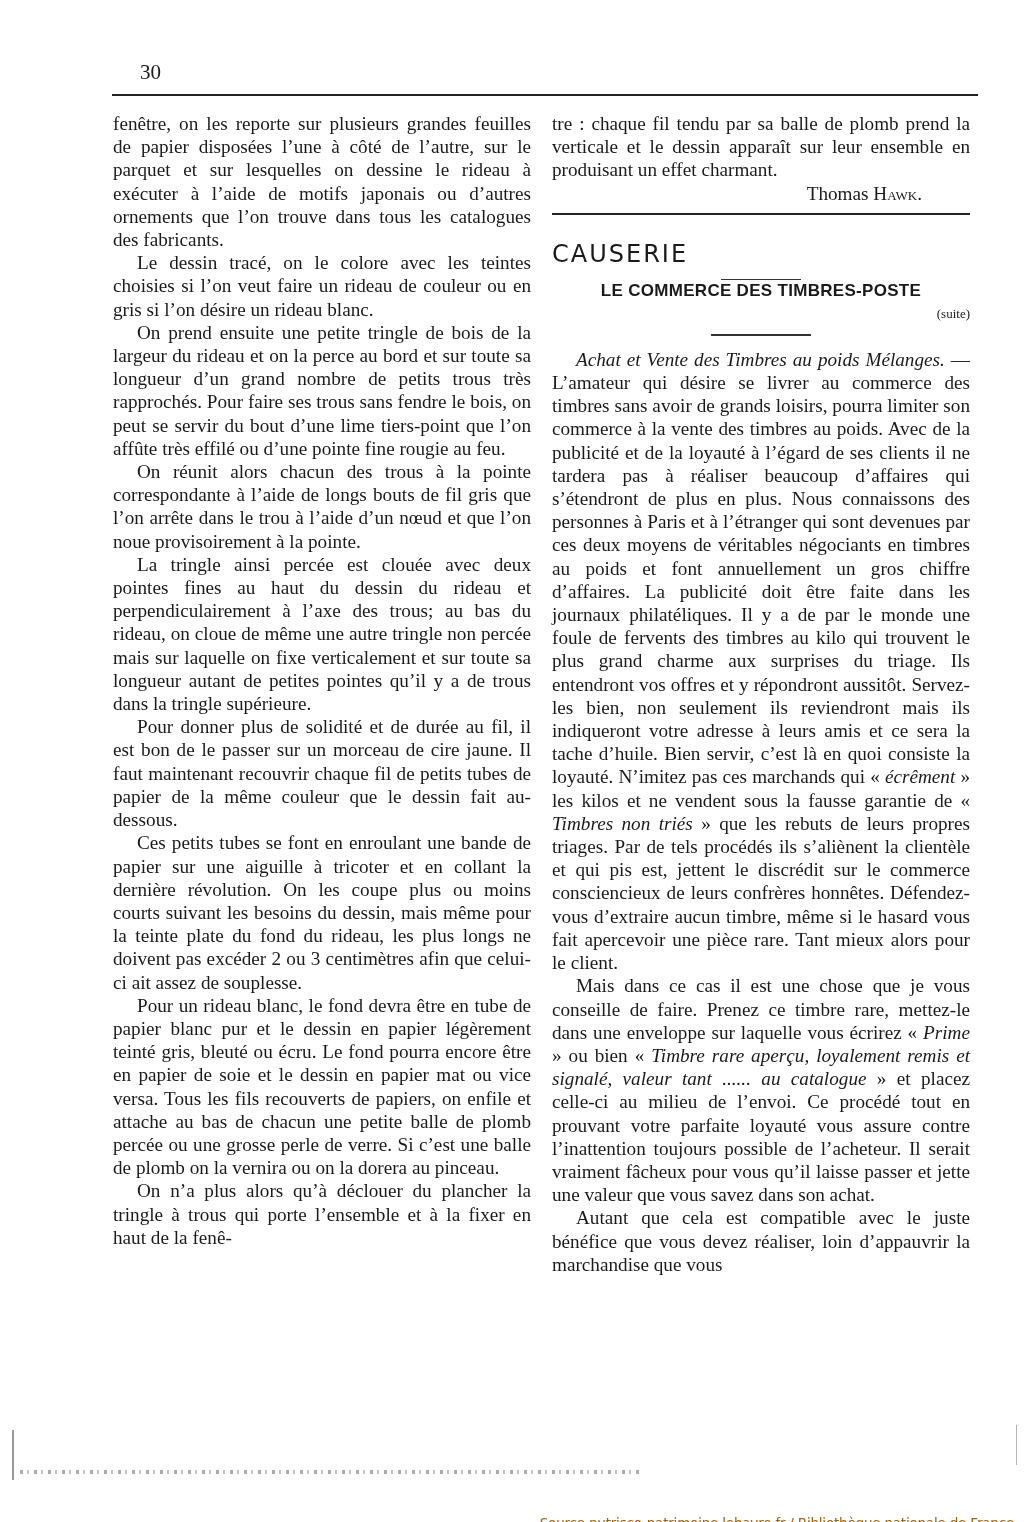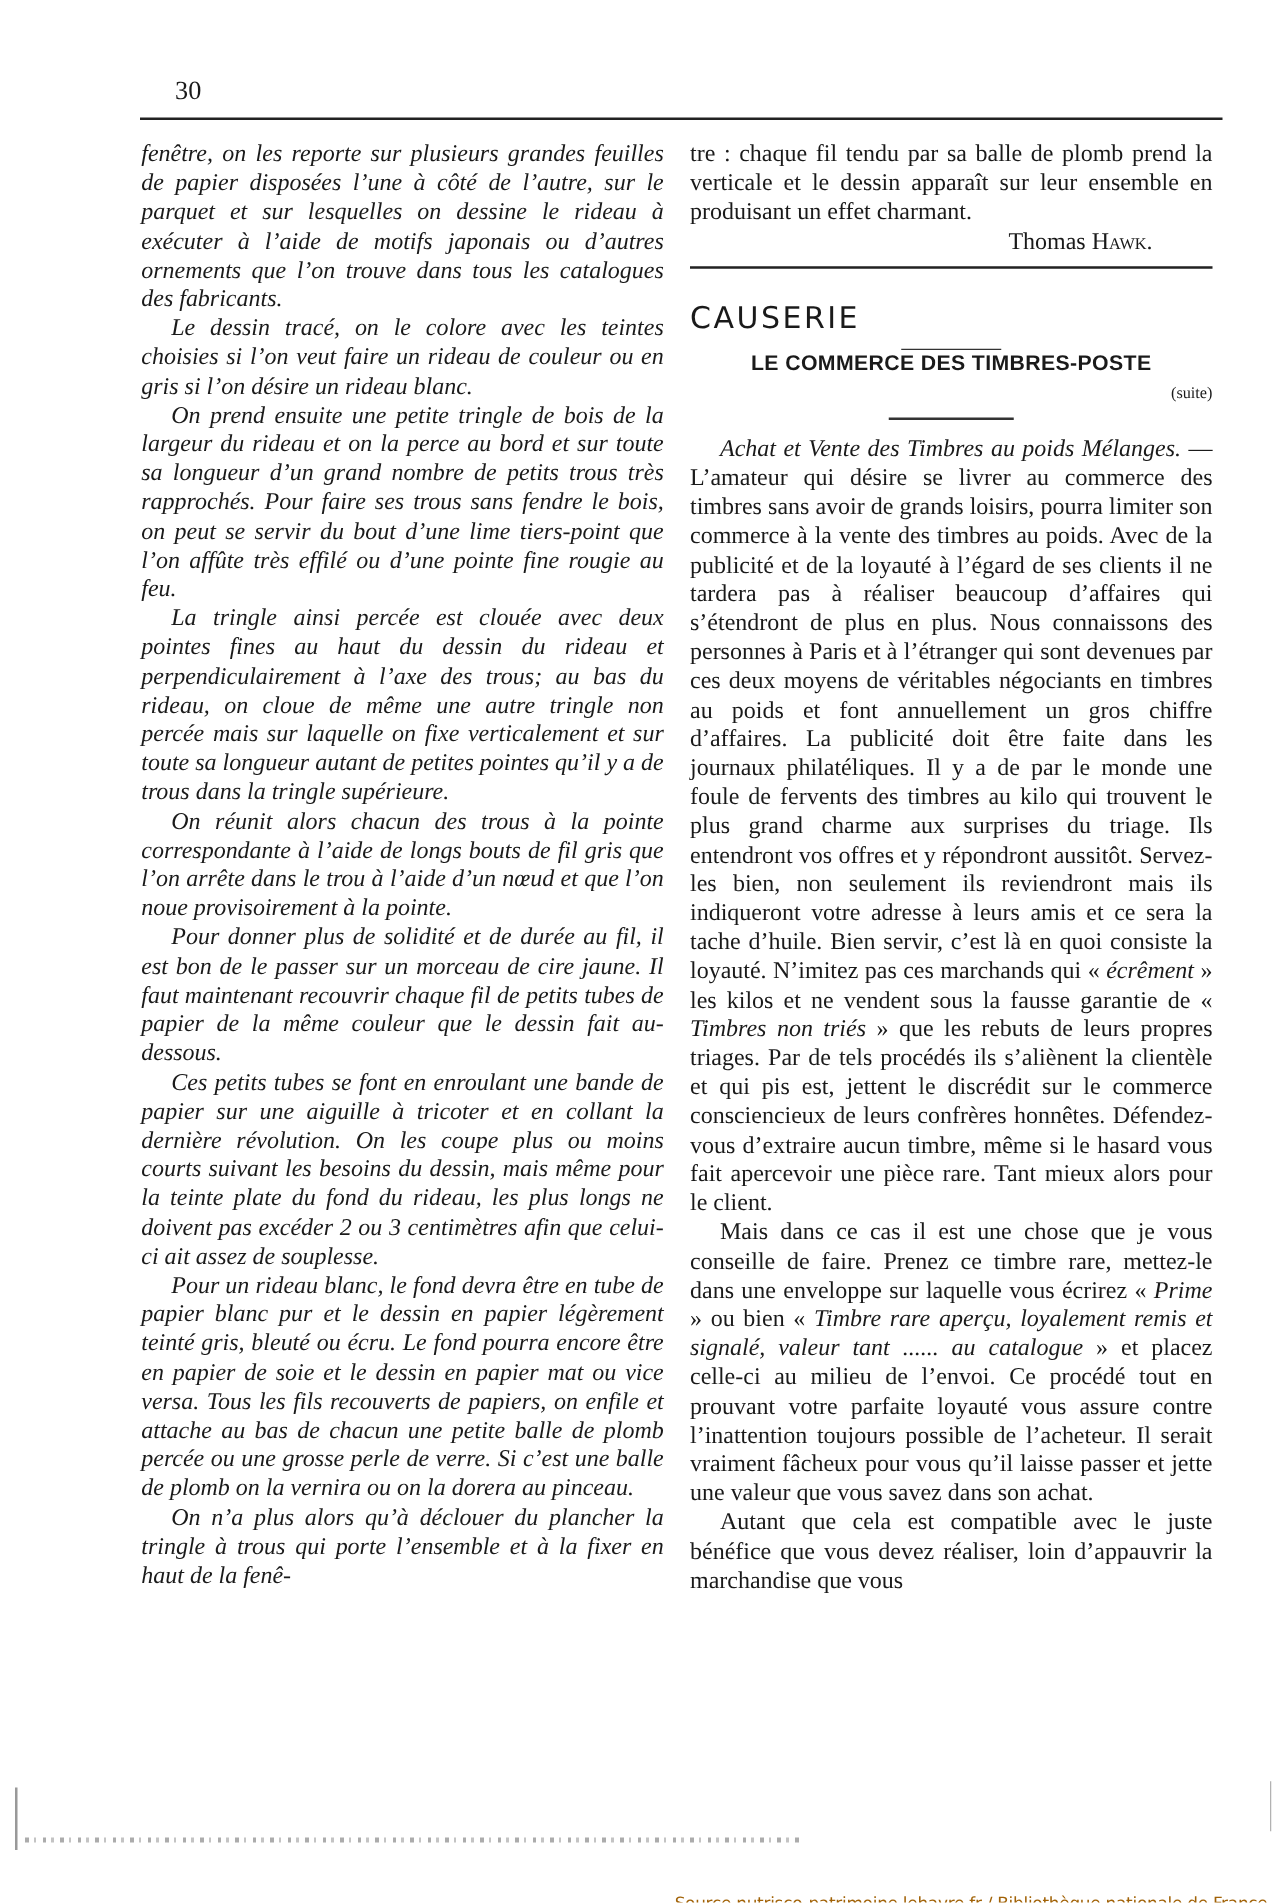--- a/index.html
+++ b/index.html
@@ -5,21 +5,21 @@
   html, body { margin: 0; padding: 0; background: #ffffff; }
   body { width: 1024px; height: 1522px; position: relative; overflow: hidden; color: #1a1a1a; }
   .page { position: absolute; left: 0; top: 0; width: 1024px; height: 1522px; border-radius: 32px; }
   .header { position: absolute; left: 120px; top: 60px; width: 855px; height: 34px; font-family: "Liberation Serif", "DejaVu Serif", serif; }
   .page-number { position: absolute; left: 20px; top: 0; font-size: 21px; }
   .running-title { position: absolute; left: 80px; top: 0; font-size: 21px; white-space: nowrap; }
   .running-title .ital { font-style: italic; }
   .sc { font-variant: small-caps; }
   .header-rule { position: absolute; left: 112px; top: 94px; width: 866px; height: 2px; background: #222; }
   .col { position: absolute; top: 112px; width: 418px; font-family: "Liberation Serif", "DejaVu Serif", serif; font-size: 19.2px; line-height: 23.2px; text-align: justify; hyphens: none; }
-  .col-left { left: 113px; font-style: italic; }
+  .col-left { left: 113px; }
   .col-right { left: 552px; }
   .col p { margin: 0; text-indent: 0; }
   .col p.indent { text-indent: 24px; }
   .signature { text-align: right; padding-right: 48px; margin: 0; font-family: Liberation Serif, serif; }
   .section-rule { height: 2px; background: #222; margin: 8px 0 0 0; }
   .causerie { text-align: left; margin-top: 22px; font-family: "DejaVu Sans", "Liberation Sans", sans-serif; font-weight: normal; font-size: 24px; letter-spacing: 2px; line-height: 34px; }
   .short-rule { width: 80px; height: 1.5px; background: #333; margin: 8px auto 0 auto; }
   .subtitle { text-align: center; font-family: "Liberation Sans", "DejaVu Sans", sans-serif; font-weight: bold; font-size: 17px; line-height: 22px; margin-top: 0; letter-spacing: 0.3px; }
   .suite { text-align: right; font-size: 13px; line-height: 16px; margin-top: 4px; }
   .short-rule2 { width: 100px; height: 1.5px; background: #333; margin: 12px auto 12px auto; }
@@ -36,22 +36,22 @@
 
   <div class="header">
     <span class="page-number">30</span>
   </div>
   <div class="header-rule"></div>
 
   <div class="col col-left">
     <p>fenêtre, on les reporte sur plusieurs grandes feuilles de papier disposées l’une à côté de l’autre, sur le parquet et sur lesquelles on dessine le rideau à exécuter à l’aide de motifs japonais ou d’autres ornements que l’on trouve dans tous les catalogues des fabricants.</p>
     <p class="indent">Le dessin tracé, on le colore avec les teintes choisies si l’on veut faire un rideau de couleur ou en gris si l’on désire un rideau blanc.</p>
     <p class="indent">On prend ensuite une petite tringle de bois de la largeur du rideau et on la perce au bord et sur toute sa longueur d’un grand nombre de petits trous très rapprochés. Pour faire ses trous sans fendre le bois, on peut se servir du bout d’une lime tiers-point que l’on affûte très effilé ou d’une pointe fine rougie au feu.</p>
+    <p class="indent">On réunit alors chacun des trous à la pointe correspondante à l’aide de longs bouts de fil gris que l’on arrête dans le trou à l’aide d’un nœud et que l’on noue provisoirement à la pointe.</p>
     <p class="indent">La tringle ainsi percée est clouée avec deux pointes fines au haut du dessin du rideau et perpendiculairement à l’axe des trous; au bas du rideau, on cloue de même une autre tringle non percée mais sur laquelle on fixe verticalement et sur toute sa longueur autant de petites pointes qu’il y a de trous dans la tringle supérieure.</p>
-    <p class="indent">On réunit alors chacun des trous à la pointe correspondante à l’aide de longs bouts de fil gris que l’on arrête dans le trou à l’aide d’un nœud et que l’on noue provisoirement à la pointe.</p>
     <p class="indent">Pour donner plus de solidité et de durée au fil, il est bon de le passer sur un morceau de cire jaune. Il faut maintenant recouvrir chaque fil de petits tubes de papier de la même couleur que le dessin fait au-dessous.</p>
     <p class="indent">Ces petits tubes se font en enroulant une bande de papier sur une aiguille à tricoter et en collant la dernière révolution. On les coupe plus ou moins courts suivant les besoins du dessin, mais même pour la teinte plate du fond du rideau, les plus longs ne doivent pas excéder 2 ou 3 centimètres afin que celui-ci ait assez de souplesse.</p>
     <p class="indent">Pour un rideau blanc, le fond devra être en tube de papier blanc pur et le dessin en papier légèrement teinté gris, bleuté ou écru. Le fond pourra encore être en papier de soie et le dessin en papier mat ou vice versa. Tous les fils recouverts de papiers, on enfile et attache au bas de chacun une petite balle de plomb percée ou une grosse perle de verre. Si c’est une balle de plomb on la vernira ou on la dorera au pinceau.</p>
     <p class="indent">On n’a plus alors qu’à déclouer du plancher la tringle à trous qui porte l’ensemble et à la fixer en haut de la fenê-</p>
   </div>
 
   <div class="col col-right">
     <p>tre : chaque fil tendu par sa balle de plomb prend la verticale et le dessin apparaît sur leur ensemble en produisant un effet charmant.</p>
     <p class="signature"><span>Thomas </span><span class="sc">Hawk.</span></p>
     <div class="section-rule"></div>

